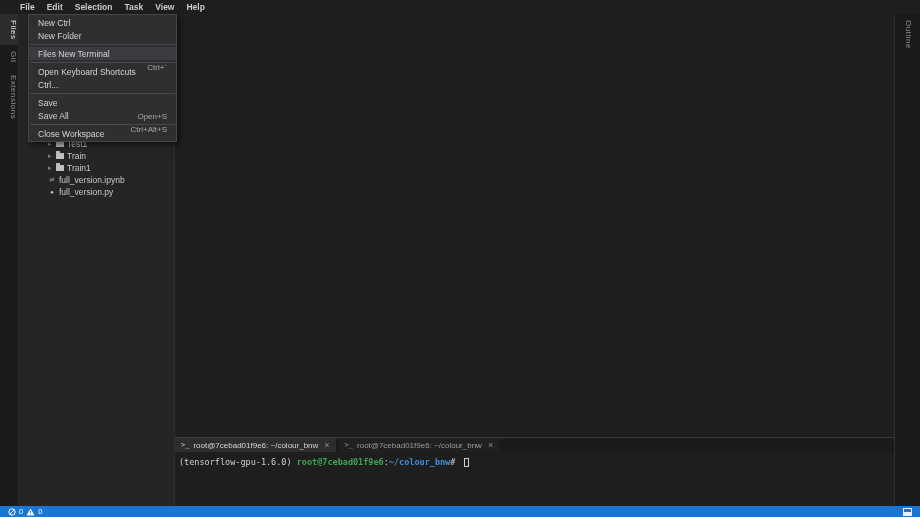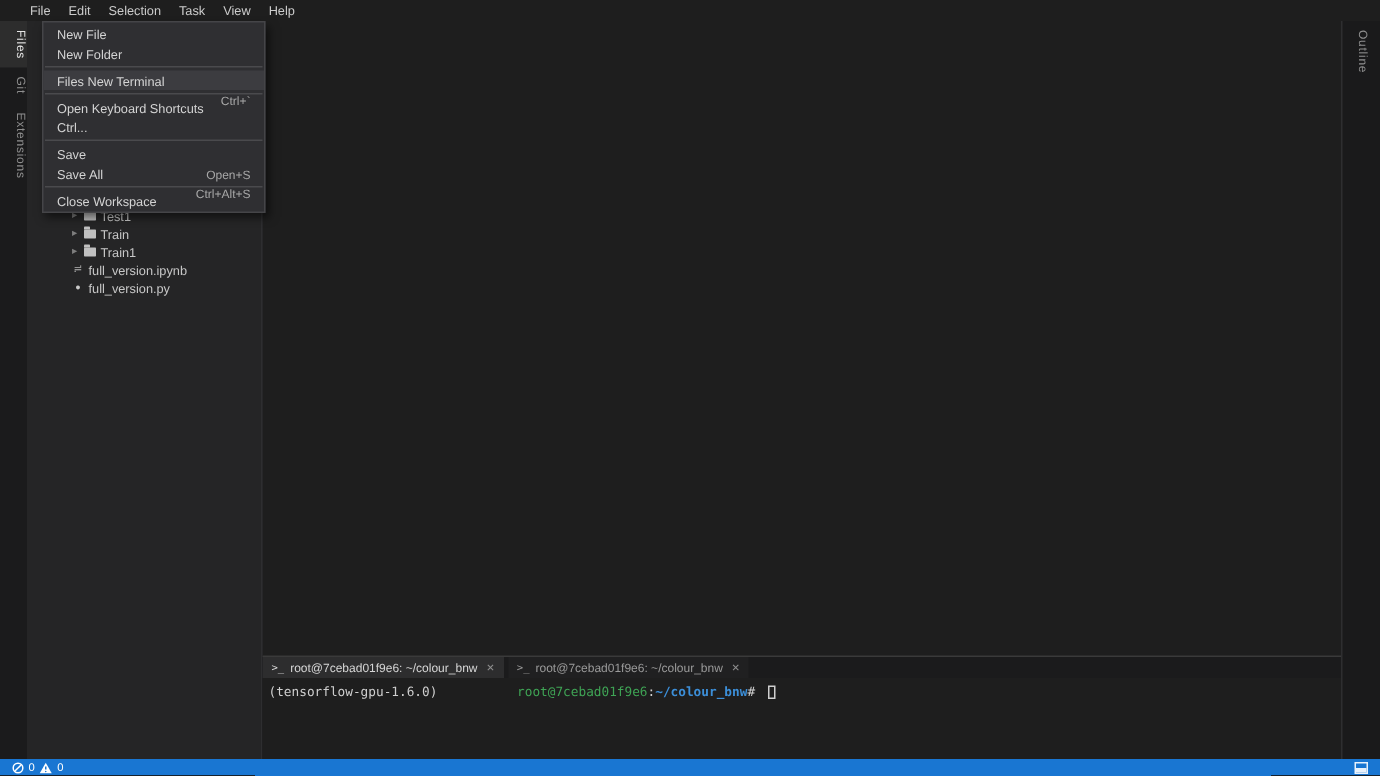--- a/index.html
+++ b/index.html
@@ -7,21 +7,21 @@
   #app {
     position:relative; width:920px; height:517px; overflow:hidden;
     background:#1e1e1e; font-family:"Liberation Sans", sans-serif;
     color:#cccccc; -webkit-font-smoothing:antialiased;
   }
 
   
   .menubar {
     position:absolute; top:0; left:0; right:0; height:14px;
     background:#1e1e1e; display:flex; align-items:center;
-    padding-left:14px; z-index:30;
+    padding-left:14px; z-index:30;font-weight:bold;
   }
   .menubar .menu-item {
     font-size:8.5px; color:#cccccc; padding:0 6px; line-height:14px; cursor:pointer;
   }
 
   
   .activitybar {
     position:absolute; top:14px; left:0; width:18px; bottom:11px;
     background:#1b1b1c; z-index:10;
   }
@@ -87,21 +87,21 @@
     background:#202021; margin-right:3px; cursor:pointer; white-space:nowrap;
   }
   .ptab.active { background:#2d2d2e; color:#d6d6d6; }
   .ptab .ticon { font-family:"DejaVu Sans Mono", monospace; font-size:7px; margin-right:4px; color:inherit; }
   .ptab .tclose { margin-left:6px; font-size:9px; color:#8f8f8f; cursor:pointer; }
   .terminal {
     position:absolute; top:14px; left:0; right:0; bottom:0; background:#1e1e1e;
     font-family:"DejaVu Sans Mono", monospace; font-size:8.5px; padding:5px 4px;
     color:#cfcfcf; cursor:text;
   }
-  .prompt-user { font-weight:normal;margin-left:48px; }
+  .prompt-user { font-weight:bold; }
   .prompt-path { font-weight:bold; }
   .cursor {
     display:inline-block; width:5px; height:9px; border:1px solid #cfcfcf;
     vertical-align:middle; margin-left:3px;
   }
 
   
   .statusbar {
     position:absolute; left:0; right:0; bottom:0; height:11px;
     display:flex; align-items:center; justify-content:space-between;
@@ -170,21 +170,21 @@
   </div>
 
   <div class="editor"></div>
 
   <div class="rightbar">
     <div class="vtab">Outline</div>
   </div>
 
   <div class="dropdown">
     <div class="dd-item">
-      <span>New File</span>
+      <span>New Ctrl</span>
       <span class="dd-shortcut"></span>
     </div>
     <div class="dd-item">
       <span>New Folder</span>
       <span class="dd-shortcut"></span>
     </div>
     <div class="dd-sep"></div>
     <div class="dd-item hovered">
       <span>Files New Terminal</span>
       <span class="dd-shortcut">Ctrl+`</span>

